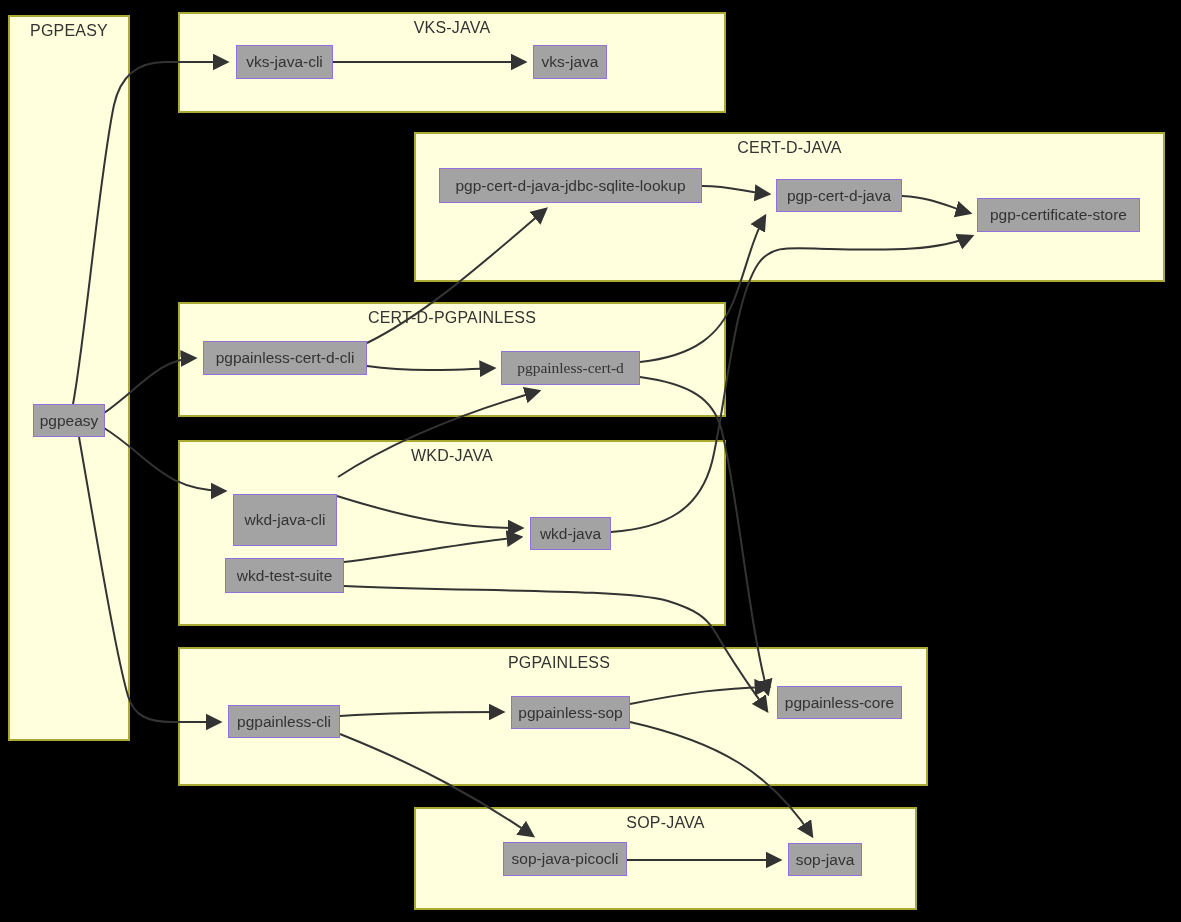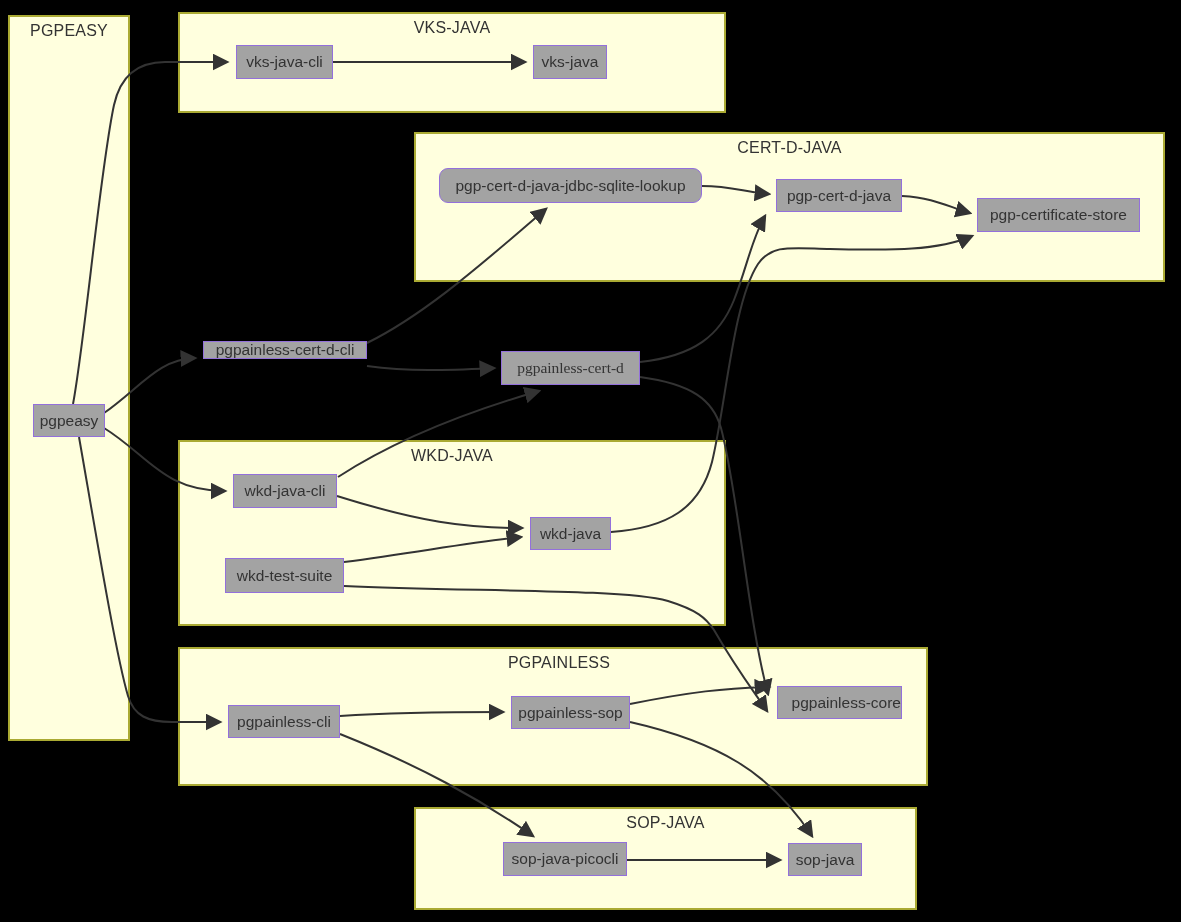--- a/index.html
+++ b/index.html
@@ -67,20 +67,23 @@
   </div>
 
   <div class="cluster" style="left:178px; top:12px; width:548px; height:101px;">
     <div class="cluster-title">VKS-JAVA</div>
   </div>
 
   <div class="cluster" style="left:414px; top:132px; width:751px; height:150px;">
     <div class="cluster-title">CERT-D-JAVA</div>
   </div>
 
+  <div class="cluster" style="left:178px; top:302px; width:548px; height:115px;">
+    <div class="cluster-title">CERT-D-PGPAINLESS</div>
+  </div>
 
   <div class="cluster" style="left:178px; top:440px; width:548px; height:186px;">
     <div class="cluster-title">WKD-JAVA</div>
   </div>
 
   <div class="cluster" style="left:178px; top:647px; width:750px; height:139px;padding-left:6px;">
     <div class="cluster-title">PGPAINLESS</div>
   </div>
 
   <div class="cluster" style="left:414px; top:807px; width:503px; height:103px;">
@@ -125,61 +128,61 @@
   </div>
 
   <div class="node" style="left:236px; top:45px; width:97px; height:34px;">
     <span>vks-java-cli</span>
   </div>
 
   <div class="node" style="left:533px; top:45px; width:74px; height:34px;">
     <span>vks-java</span>
   </div>
 
-  <div class="node" style="left:439px; top:168px; width:263px; height:35px;border-radius:9px;">
+  <div class="node" style="left:439px; top:168px; width:263px; height:35px;">
     <span>pgp-cert-d-java-jdbc-sqlite-lookup</span>
   </div>
 
   <div class="node" style="left:776px; top:179px; width:126px; height:33px;">
     <span>pgp-cert-d-java</span>
   </div>
 
   <div class="node" style="left:977px; top:198px; width:163px; height:34px;align-items:center;">
     <span>pgp-certificate-store</span>
   </div>
 
-  <div class="node" style="left:203px; top:341px; width:164px; height:18px;">
+  <div class="node" style="left:203px; top:341px; width:164px; height:34px;">
     <span>pgpainless-cert-d-cli</span>
   </div>
 
   <div class="node" style="left:501px; top:351px; width:139px; height:34px;font-family:Liberation Serif, serif;">
     <span>pgpainless-cert-d</span>
   </div>
 
-  <div class="node" style="left:233px; top:474px; width:104px; height:34px;text-align:right;">
+  <div class="node" style="left:233px; top:494px; width:104px; height:52px;text-align:right;">
     <span>wkd-java-cli</span>
   </div>
 
   <div class="node" style="left:225px; top:558px; width:119px; height:35px;">
     <span>wkd-test-suite</span>
   </div>
 
   <div class="node" style="left:530px; top:517px; width:81px; height:33px;">
     <span>wkd-java</span>
   </div>
 
   <div class="node" style="left:228px; top:705px; width:112px; height:33px;">
     <span>pgpainless-cli</span>
   </div>
 
   <div class="node" style="left:511px; top:696px; width:119px; height:33px;">
     <span>pgpainless-sop</span>
   </div>
 
-  <div class="node" style="left:777px; top:686px; width:125px; height:33px;justify-content:flex-end;">
+  <div class="node" style="left:777px; top:686px; width:125px; height:33px;">
     <span>pgpainless-core</span>
   </div>
 
   <div class="node" style="left:503px; top:842px; width:124px; height:34px;">
     <span>sop-java-picocli</span>
   </div>
 
   <div class="node" style="left:788px; top:843px; width:74px; height:33px;">
     <span>sop-java</span>
   </div>

